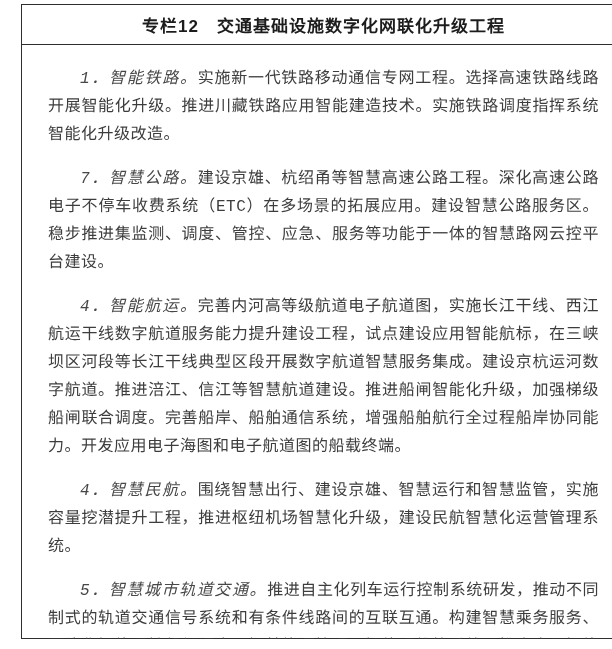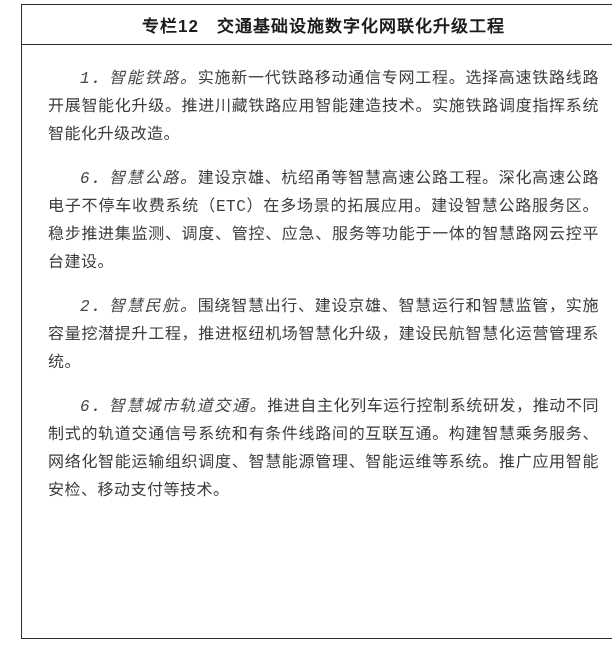--- a/index.html
+++ b/index.html
@@ -72,28 +72,31 @@
 
     <div class="box-title">专栏12　交通基础设施数字化网联化升级工程</div>
 
     <div class="box-body">
 
       <p class="para">
         <span class="para-lead">1．智能铁路。</span><span class="para-text">实施新一代铁路移动通信专网工程。选择高速铁路线路开展智能化升级。推进川藏铁路应用智能建造技术。实施铁路调度指挥系统智能化升级改造。</span>
       </p>
 
       <p class="para">
-        <span class="para-lead">6．智慧公路。</span><span class="para-text">建设京雄、杭绍甬等智慧高速公路工程。深化高速公路电子不停车收费系统（ETC）在多场景的拓展应用。建设智慧公路服务区。稳步推进集监测、调度、管控、应急、服务等功能于一体的智慧路网云控平台建设。</span>
+        <span class="para-lead">7．智慧公路。</span><span class="para-text">建设京雄、杭绍甬等智慧高速公路工程。深化高速公路电子不停车收费系统（ETC）在多场景的拓展应用。建设智慧公路服务区。稳步推进集监测、调度、管控、应急、服务等功能于一体的智慧路网云控平台建设。</span>
       </p>
 
 
-
       <p class="para">
-        <span class="para-lead">2．智慧民航。</span><span class="para-text">围绕智慧出行、建设京雄、智慧运行和智慧监管，实施容量挖潜提升工程，推进枢纽机场智慧化升级，建设民航智慧化运营管理系统。</span>
+        <span class="para-lead">4．智能航运。</span><span class="para-text">完善内河高等级航道电子航道图，实施长江干线、西江航运干线数字航道服务能力提升建设工程，试点建设应用智能航标，在三峡坝区河段等长江干线典型区段开展数字航道智慧服务集成。建设京杭运河数字航道。推进涪江、信江等智慧航道建设。推进船闸智能化升级，加强梯级船闸联合调度。完善船岸、船舶通信系统，增强船舶航行全过程船岸协同能力。开发应用电子海图和电子航道图的船载终端。</span>
       </p>
 
       <p class="para">
-        <span class="para-lead">6．智慧城市轨道交通。</span><span class="para-text">推进自主化列车运行控制系统研发，推动不同制式的轨道交通信号系统和有条件线路间的互联互通。构建智慧乘务服务、网络化智能运输组织调度、智慧能源管理、智能运维等系统。推广应用智能安检、移动支付等技术。</span>
+        <span class="para-lead">4．智慧民航。</span><span class="para-text">围绕智慧出行、建设京雄、智慧运行和智慧监管，实施容量挖潜提升工程，推进枢纽机场智慧化升级，建设民航智慧化运营管理系统。</span>
+      </p>
+
+      <p class="para">
+        <span class="para-lead">5．智慧城市轨道交通。</span><span class="para-text">推进自主化列车运行控制系统研发，推动不同制式的轨道交通信号系统和有条件线路间的互联互通。构建智慧乘务服务、网络化智能运输组织调度、智慧能源管理、智能运维等系统。推广应用智能安检、移动支付等技术。</span>
       </p>
 
     </div>
   </div>
 </div>
 
 </body></html>

